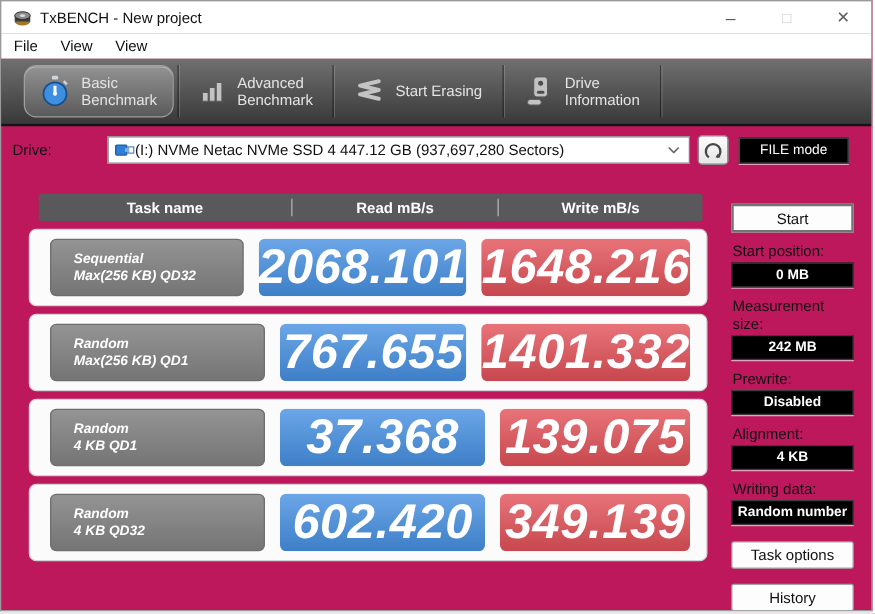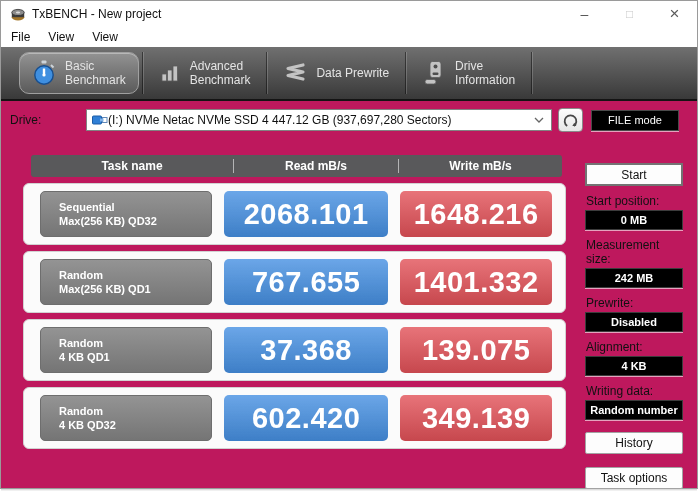--- a/index.html
+++ b/index.html
@@ -55,26 +55,26 @@
 
   .grid-header { margin:16px 0 6px 8px; width:531px; height:22px; background:var(--header-bar,#59595b);
                  border-radius:3px; display:flex; align-items:center; color:#fff; font-size:12px;
                  font-weight:bold; }
   .gh-cell { text-align:center; }
   .gh-task { width:202px; } .gh-read { width:164px; } .gh-write { width:163px; }
   .gh-sep { width:1px; height:14px; background:rgba(255,255,255,.55); }
 
   .row-card { width:543px; height:62px; background:#fbfbfb; border:1px solid #d2d2d2;
               border-radius:6px; margin-bottom:6px; display:flex; align-items:center;
-              padding:0 13px 0 16px; gap:12px; }
+              padding:0 13px 0 16px; gap:12px;font-style:italic; }
   .task-chip { width:172px; height:46px; border-radius:5px; border:1px solid #6e6e6e;
                background:linear-gradient(rgba(255,255,255,.14), rgba(0,0,0,.10)), var(--task-chip,#828282);
                color:#fff; font-size:11px; font-weight:bold; line-height:1.3;
                display:flex; flex-direction:column; justify-content:center; padding-left:18px; }
-  .value-badge { height:46px; border-radius:5px; color:#fff; font-weight:bold; font-size:29px;
+  .value-badge { height:46px; border-radius:5px; color:#fff; font-weight:bold; font-size:39px;
                  letter-spacing:.5px; display:flex; align-items:center; justify-content:center; }
   .value-read  { flex:1.04; background:linear-gradient(rgba(255,255,255,.20), rgba(0,0,0,.12)), var(--read-badge,#4690e2); }
   .value-write { flex:0.96; background:linear-gradient(rgba(255,255,255,.20), rgba(0,0,0,.12)), var(--write-badge,#e25158); }
 
   
   .sidebar { flex:1; display:flex; flex-direction:column; padding:0 14px 0 11px; }
   .start-btn { margin-top:24px; height:23px; background:#fdfdfd; border:2px solid #737373;
                font-size:12px; color:#111; display:flex; align-items:center; justify-content:center; }
   .setting-label { font-size:12px; color:#111; margin:8px 0 2px 1px; }
   .value-box { height:20px; background:#000; border:1px solid #3c3c3c; color:#fff; font-size:11px;
@@ -145,21 +145,21 @@
       </span>
     </div>
     <div class="tab-sep"></div>
     <div class="tab">
       <span class="tab-icon">
         <svg width="24" height="22" viewBox="0 0 24 22">
           <polyline points="20,3 5,6.5 20,10 5,13.5 20,17" fill="none" stroke="#c3c3c3" stroke-width="3.2" stroke-linejoin="round" stroke-linecap="round"></polyline>
         </svg>
       </span>
       <span>
-        <div>Data Prewrite</div>
+        <div>Start Erasing</div>
           <div></div>
       </span>
     </div>
     <div class="tab-sep"></div>
     <div class="tab">
       <span class="tab-icon">
         <svg width="24" height="26" viewBox="0 0 24 26">
           <rect x="8" y="1.5" width="11" height="16" rx="2.5" fill="#c3c3c3" stroke="#5a5a5a" stroke-width="0.8"></rect>
           <circle cx="13.5" cy="6.5" r="2" fill="#4e4e4e"></circle>
           <rect x="10.5" y="12.5" width="6" height="2.4" rx="1.2" fill="#4e4e4e"></rect>
@@ -257,22 +257,22 @@
 
       <div class="setting-label">Prewrite:</div>
       <div class="value-box">Disabled</div>
 
       <div class="setting-label">Alignment:</div>
       <div class="value-box">4 KB</div>
 
       <div class="setting-label">Writing data:</div>
       <div class="value-box">Random number</div>
 
+      <div class="side-btn task-options">Task options</div>
       <div class="side-btn history">History</div>
-      <div class="side-btn task-options">Task options</div>
     </div>
   </div>
 
   <div class="statusbar">
     <span>Basic Benchmark finished successfully.</span>
   </div>
 
 </div>
 
 </body></html>

